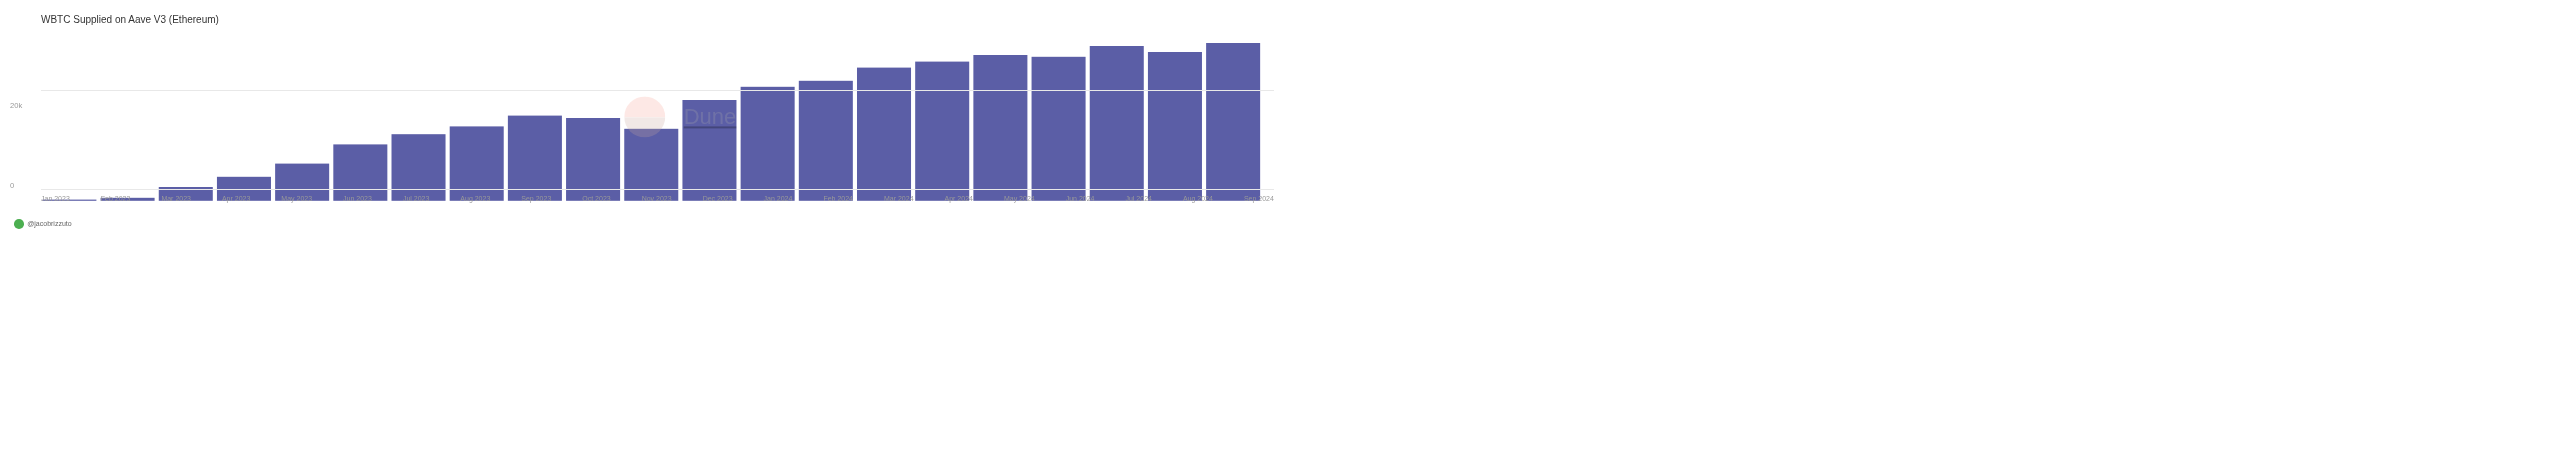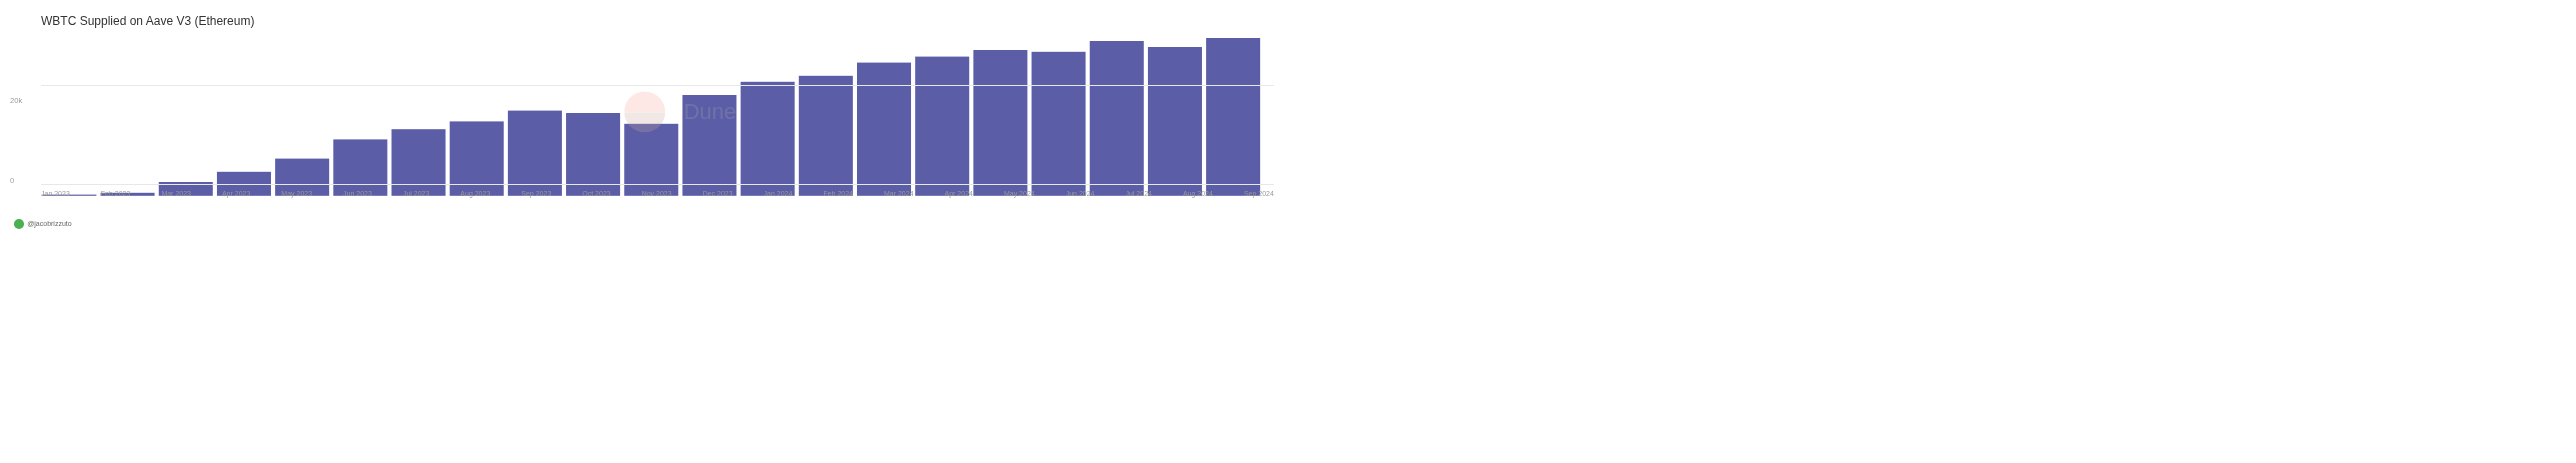--- a/index.html
+++ b/index.html
@@ -11,24 +11,24 @@
       position: relative;
       overflow: hidden;
     }
     .chart-container {
       width: 100%;
       height: 100%;
       position: relative;
       padding: 14px 14px 35px 41px;
     }
     .chart-title {
-      font-size: 12px;
+      font-size: 10px;
       color: #333;
       font-weight: 400;
-      margin-bottom: 7px;
+      margin-bottom: 15px;
     }
     .chart-area {
       position: relative;
       width: 100%;
       height: calc(100% - 21px);
     }
     .y-axis-label {
       position: absolute;
       left: -31px;
       font-size: 7.6px;
@@ -55,20 +55,21 @@
     }
     .watermark {
       position: absolute;
       top: 50%;
       left: 50%;
       transform: translate(-30%, -60%);
       opacity: 0.25;
       display: flex;
       align-items: center;
       gap: 19px;
+      text-decoration: underline;
     }
     .watermark-circle {
       width: 41px;
       height: 41px;
       border-radius: 50%;
       overflow: hidden;
       position: relative;
     }
     .watermark-top {
       width: 100%;

